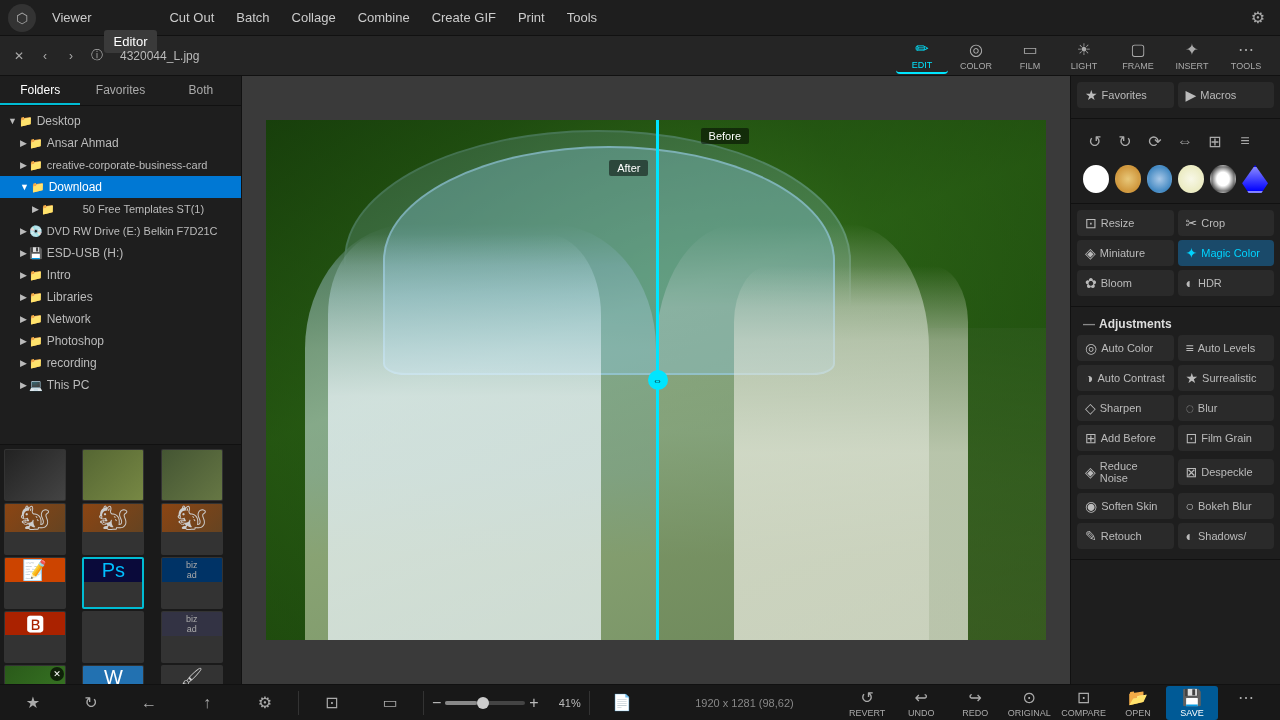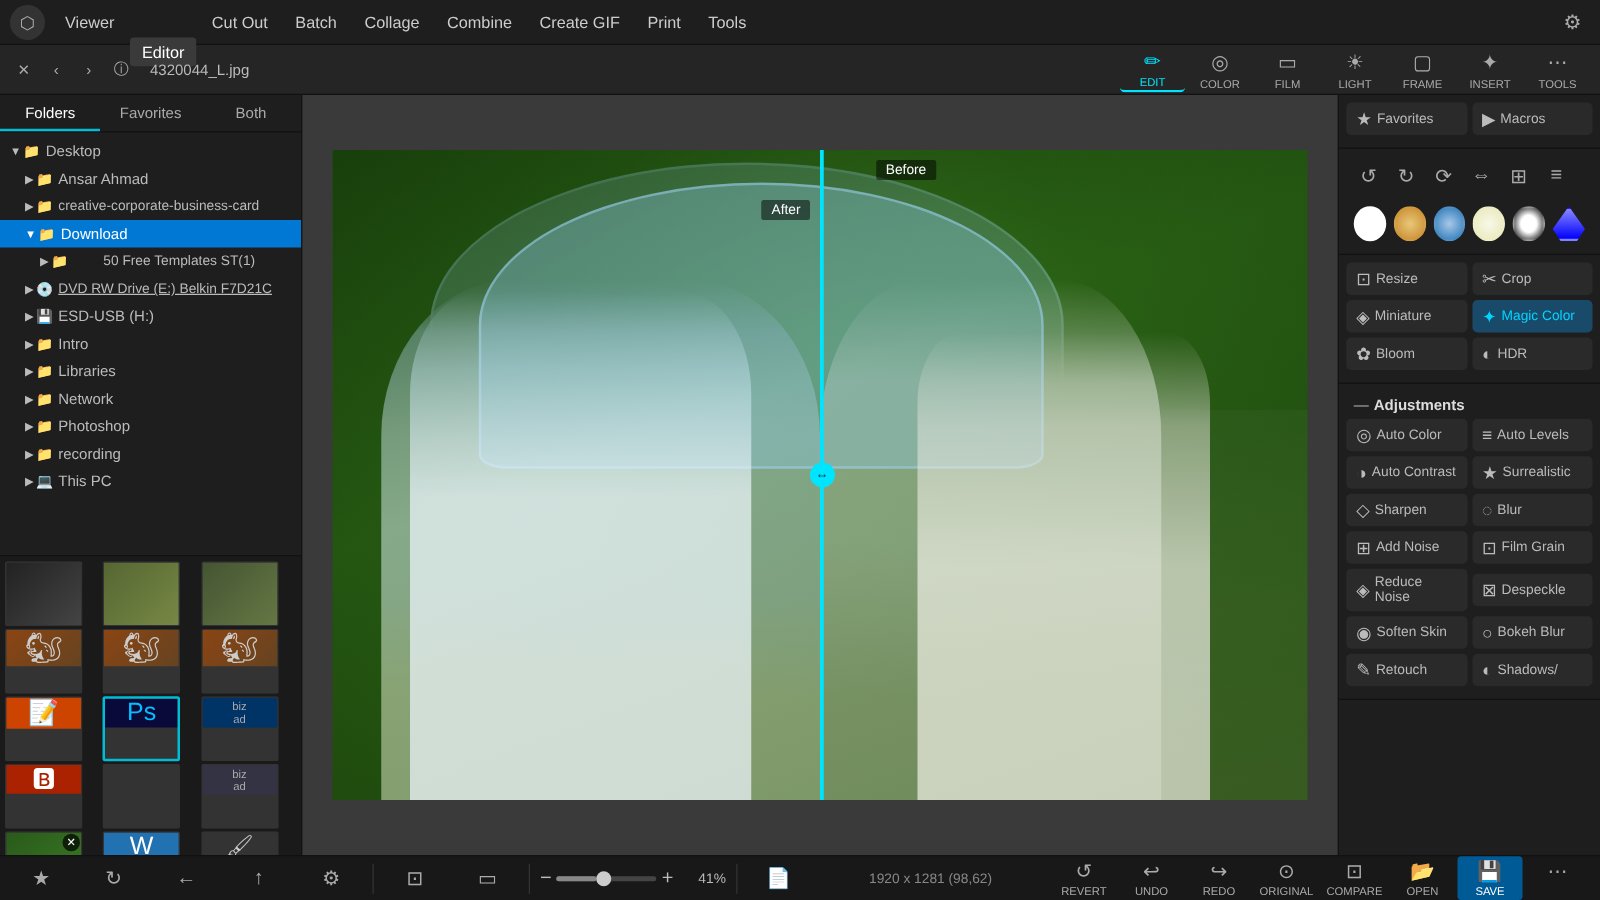--- a/index.html
+++ b/index.html
@@ -211,21 +211,21 @@
         <span>Download</span>
       </div>
       <div class="tree-item indent2">
         <span class="chevron">▶</span>
         <span class="tree-icon folder-icon">📁</span>
         <span style="font-size:11px;padding-left:24px;">50 Free Templates ST(1)</span>
       </div>
       <div class="tree-item indent1">
         <span class="chevron">▶</span>
         <span class="tree-icon">💿</span>
-        <span style="font-size:11px;text-decoration:underline;">DVD RW Drive (E:) Belkin F7D21C</span>
+        <span style="font-size:11px;">DVD RW Drive (E:) Belkin F7D21C</span>
       </div>
       <div class="tree-item indent1">
         <span class="chevron">▶</span>
         <span class="tree-icon">💾</span>
         <span>ESD-USB (H:)</span>
       </div>
       <div class="tree-item indent1">
         <span class="chevron">▶</span>
         <span class="tree-icon folder-icon">📁</span>
         <span>Intro</span>
@@ -439,21 +439,21 @@
           <span>Sharpen</span>
         </div>
         <div class="panel-btn">
           <span class="btn-icon">◌</span>
           <span>Blur</span>
         </div>
       </div>
       <div class="panel-row">
         <div class="panel-btn">
           <span class="btn-icon">⊞</span>
-          <span>Add Noise</span>
+          <span>Add Before</span>
         </div>
         <div class="panel-btn">
           <span class="btn-icon">⊡</span>
           <span>Film Grain</span>
         </div>
       </div>
       <div class="panel-row">
         <div class="panel-btn">
           <span class="btn-icon">◈</span>
           <span>Reduce Noise</span>

